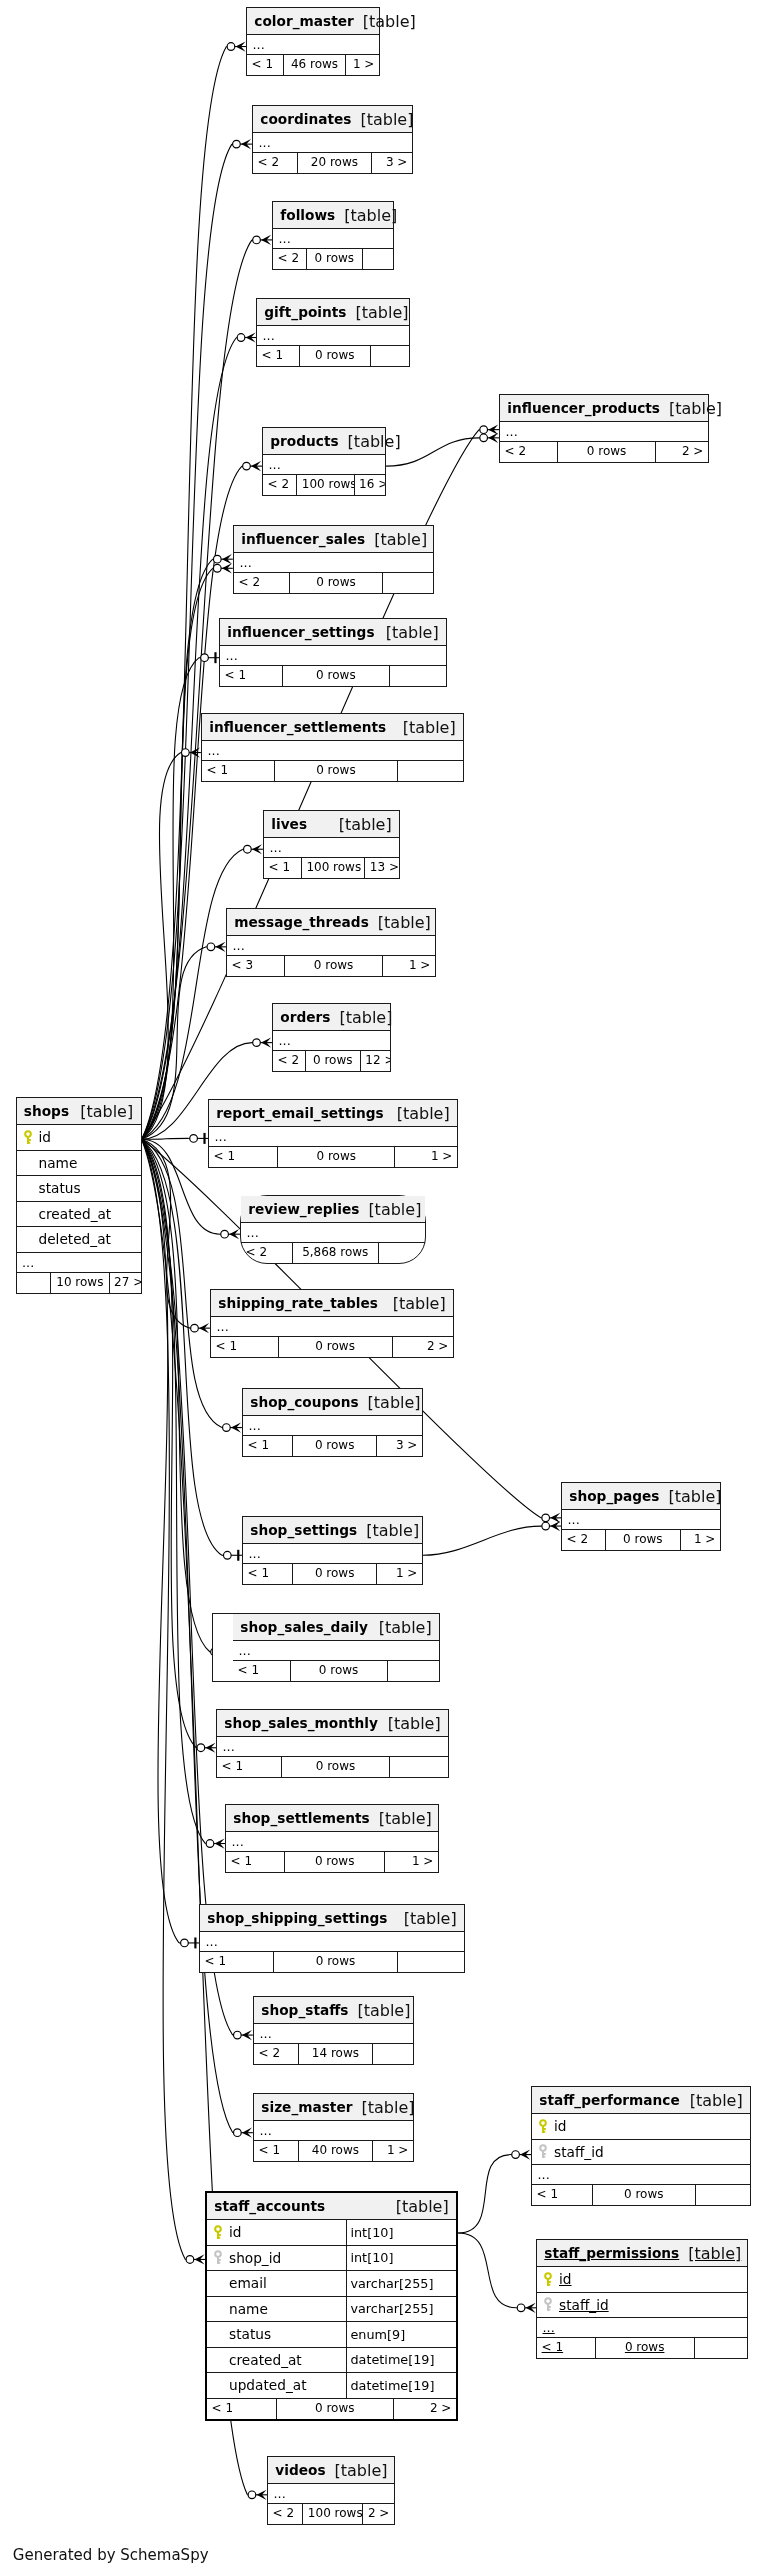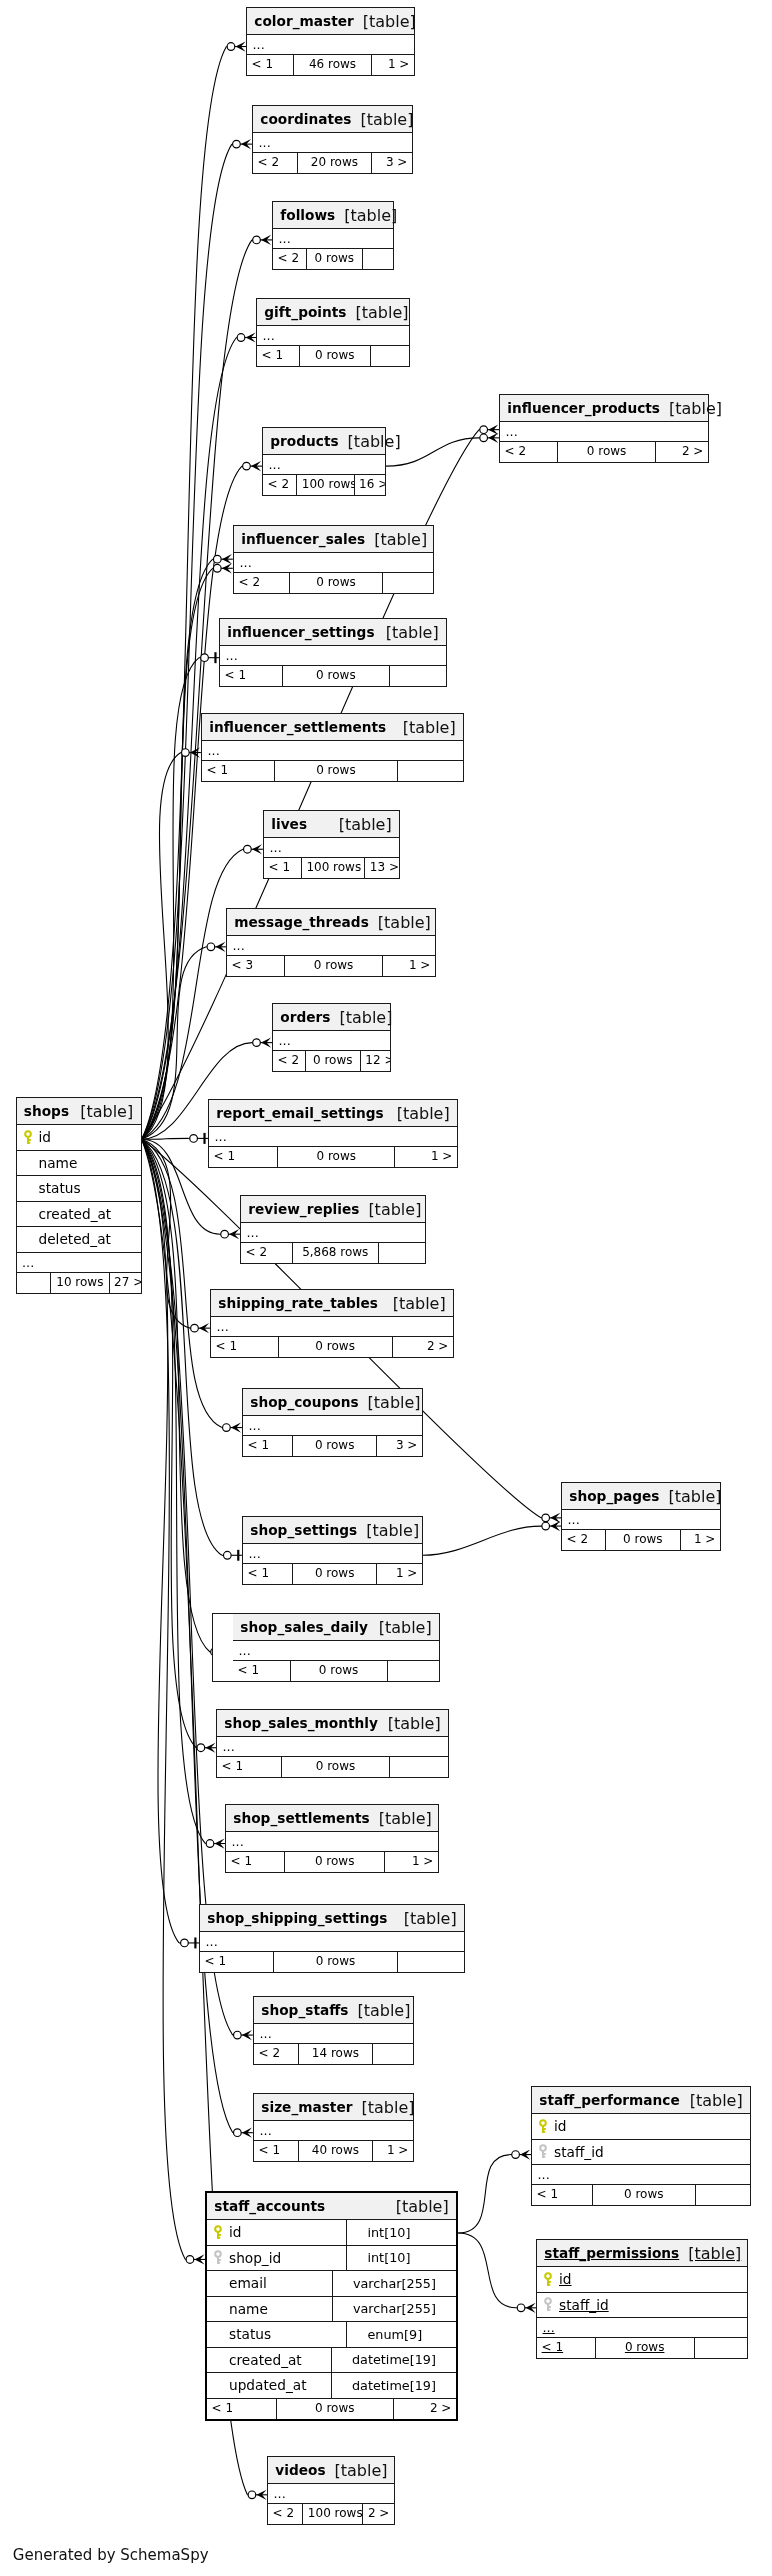--- a/index.html
+++ b/index.html
@@ -9,21 +9,21 @@
   .tbl{position:absolute;background:#ffffff;border:1.8px solid #1a1a1a;box-sizing:border-box;}
   .tbl.hl{border-width:2.7px;border-color:#000;}
   .t-head{display:flex;justify-content:space-between;align-items:center;background:#f1f1f1;
           border-bottom:1.8px solid #1a1a1a;height:27px;padding:0 7.3px;box-sizing:border-box;white-space:nowrap;}
   .t-name{font-weight:bold;font-size:13.7px;color:#000;}
   .t-tag{font-size:16px;color:#111;margin-left:9px;}
   .t-col{display:flex;align-items:center;height:25.5px;border-bottom:0.9px solid #1a1a1a;box-sizing:border-box;font-size:13.7px;color:#000;}
   .t-key{width:22px;display:flex;justify-content:center;align-items:center;flex:0 0 22px;}
   .t-cname{flex:1;padding-right:19px;white-space:nowrap;overflow:hidden;}
   .t-ctype{flex:0 0 44%;border-left:0.9px solid #1a1a1a;align-self:stretch;display:flex;align-items:center;
-           padding:0 20px;box-sizing:border-box;font-size:12.8px;white-space:nowrap;}
+           padding:0 3px;box-sizing:border-box;font-size:12.8px;white-space:nowrap;}
   .t-ell{height:20px;line-height:19px;border-bottom:0.9px solid #1a1a1a;padding:0 5.5px;font-size:12.8px;box-sizing:border-box;}
   .t-stats{display:flex;height:20px;line-height:19px;font-size:12px;box-sizing:border-box;}
   .t-stats span{box-sizing:border-box;padding:0 4.6px;white-space:nowrap;overflow:hidden;}
   .t-stats .s0{flex:0 0 28%;border-right:0.9px solid #1a1a1a;text-align:left;}
   .t-stats .s1{flex:1 1 auto;border-right:0.9px solid #1a1a1a;text-align:center;}
   .t-stats .s2{flex:0 0 25%;text-align:right;}
   #footer{position:absolute;left:12.8px;top:2546px;font-size:15px;color:#111;}
 </style>
 </head>
 <body>
@@ -149,21 +149,21 @@
       <path d="M502,2448 C552,2448 512,2362 560,2362" fill="none" stroke="#000000" stroke-width="1.2"></path>
       <path d="M560,2362 L582,2362" fill="none" stroke="#000000" stroke-width="1.2"></path>
       <circle cx="565" cy="2362" r="4.2" fill="#fff" stroke="#000000" stroke-width="1.3"></circle>
       <polygon points="581,2356.4 570,2362 581,2367.6 576,2362" fill="#000000"></polygon>
       <path d="M502,2448 C552,2448 518,2530 566,2530" fill="none" stroke="#000000" stroke-width="1.2"></path>
       <path d="M566,2530 L588,2530" fill="none" stroke="#000000" stroke-width="1.2"></path>
       <circle cx="571" cy="2530" r="4.2" fill="#fff" stroke="#000000" stroke-width="1.3"></circle>
       <polygon points="587,2524.4 576,2530 587,2535.6 582,2530" fill="#000000"></polygon>
     </svg>
   <div id="tables">
-      <div class="tbl" style="left: 246px; top: 7.3px; width: 169px;">
+      <div class="tbl" style="left: 246px; top: 7.3px; width: 134px;">
         <div class="t-head">
           <span class="t-name">color_master</span>
           <span class="t-tag">[table]</span>
         </div>
         <div class="t-ell">...</div>
         <div class="t-stats">
           <span class="s0">&lt; 1</span>
           <span class="s1">46 rows</span>
           <span class="s2">1 &gt;</span>
         </div>
@@ -342,21 +342,21 @@
           <span class="t-name">report_email_settings</span>
           <span class="t-tag">[table]</span>
         </div>
         <div class="t-ell">...</div>
         <div class="t-stats">
           <span class="s0">&lt; 1</span>
           <span class="s1">0 rows</span>
           <span class="s2">1 &gt;</span>
         </div>
       </div>
-      <div class="tbl" style="left: 240px; top: 1195px; width: 186px;">
+      <div class="tbl" style="left: 240px; top: 1195px; width: 186px; border-radius: 27px;">
         <div class="t-head">
           <span class="t-name">review_replies</span>
           <span class="t-tag">[table]</span>
         </div>
         <div class="t-ell">...</div>
         <div class="t-stats">
           <span class="s0">&lt; 2</span>
           <span class="s1">5,868 rows</span>
           <span class="s2"></span>
         </div>

